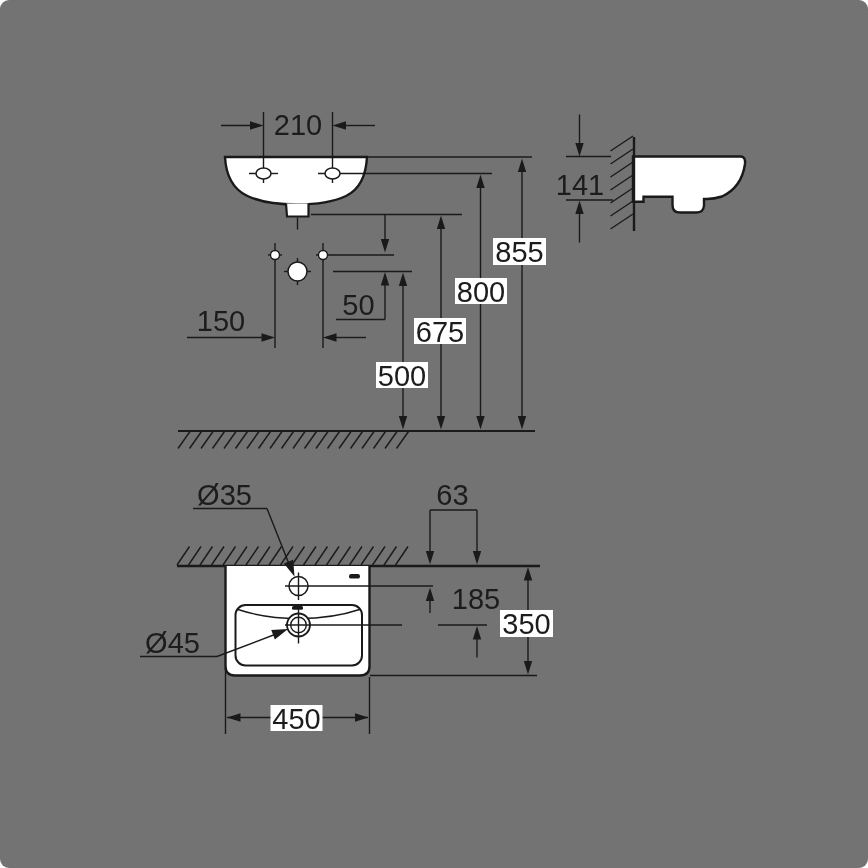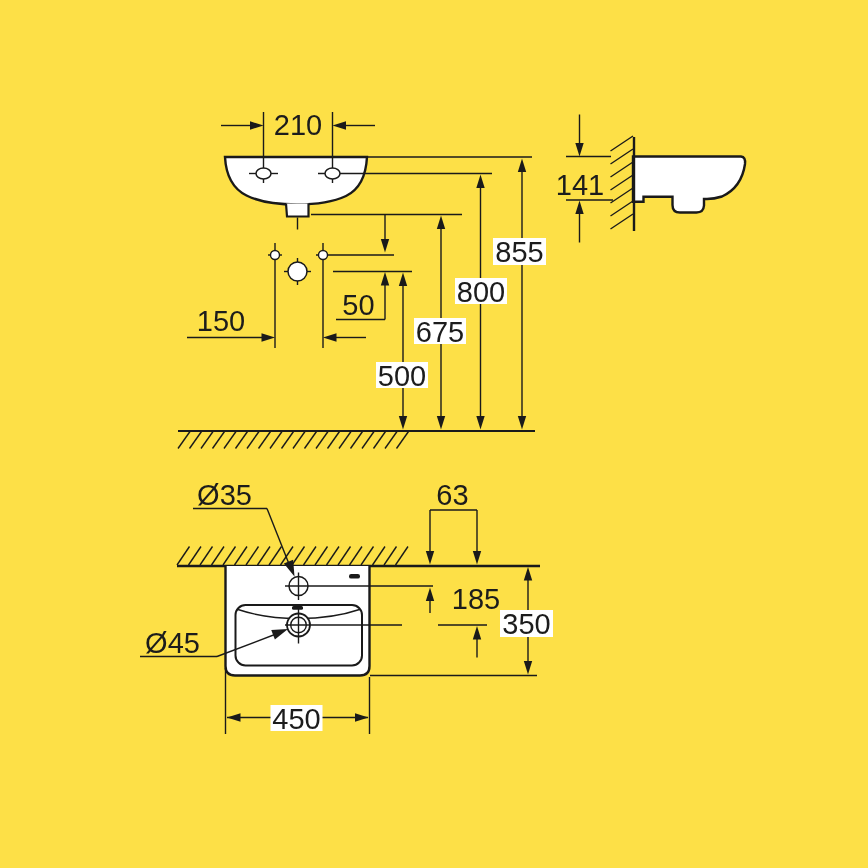--- a/index.html
+++ b/index.html
@@ -1,17 +1,17 @@
 <!DOCTYPE html>
 <html><head>
 <meta charset="utf-8">
 <style>
   html,body{margin:0;padding:0;background:#ffffff;}
-  .canvas{position:relative;width:868px;height:868px;background:#fde047;overflow:hidden;
-          font-family:"Liberation Sans", sans-serif;}
+  .canvas{position:relative;width:868px;height:868px;background:#737373;overflow:hidden;
+          font-family:"Liberation Sans", sans-serif;border-radius:9px;}
   svg{display:block}
   text{font-family:"Liberation Sans", sans-serif;font-size:29px;fill:#1c1c1c;}
 </style>
 </head>
 <body>
 
 <div class="canvas">
 <svg width="868" height="868" viewBox="0 0 868 868">
 
   <g>

